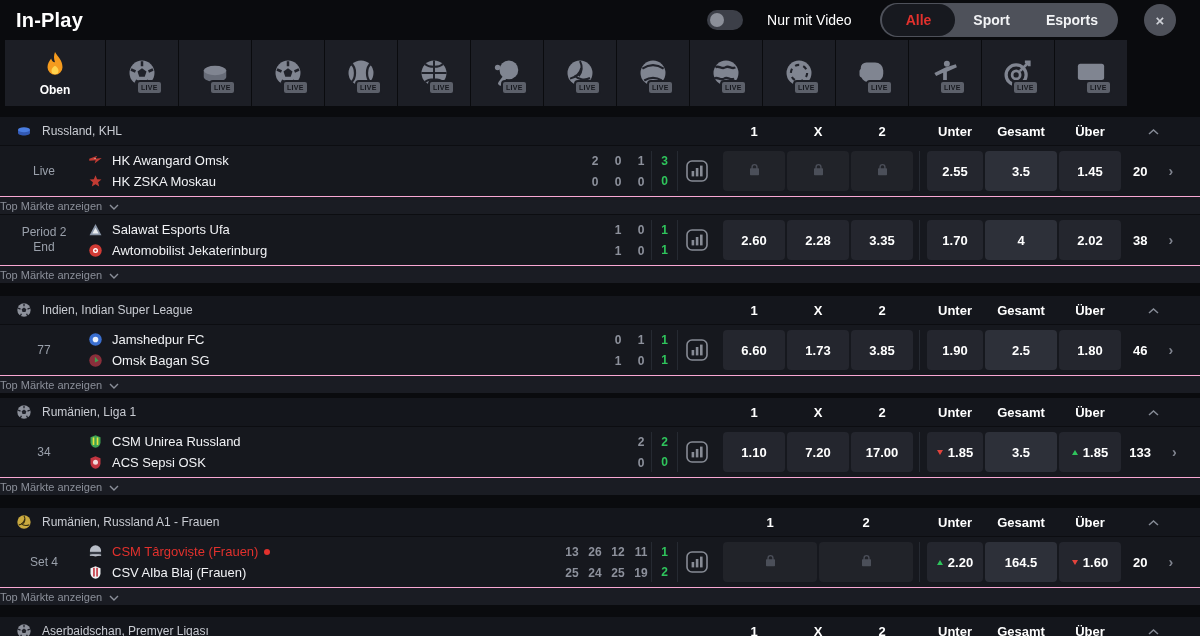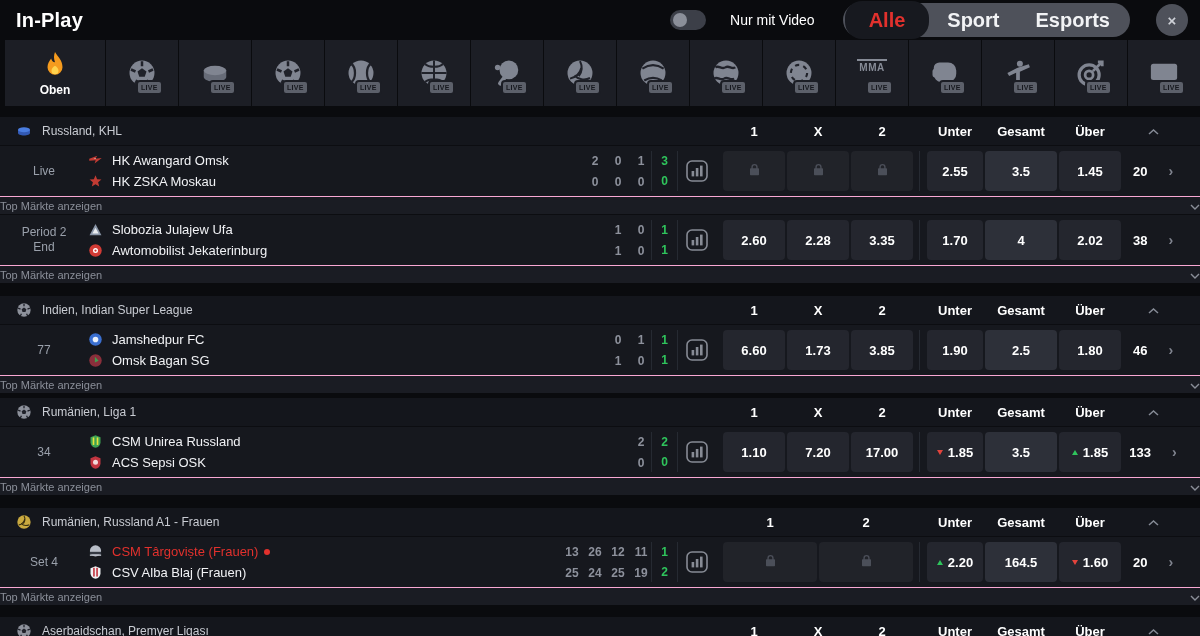--- a/index.html
+++ b/index.html
@@ -1,27 +1,27 @@
 <!DOCTYPE html>
 <html><head>
 <meta charset="utf-8">
 <style>
   html,body{margin:0;padding:0}
   body{width:1200px;height:636px;overflow:hidden;background:#0a0b0e;
        font-family:"Liberation Sans",sans-serif;color:#e9ebef;position:relative}
 
   
-  .topbar{height:40px;display:flex;align-items:center;padding:0 12px 0 16px}
+  .topbar{height:40px;display:flex;align-items:center;padding:0 24px 0 16px}
   .title{font-size:20px;font-weight:bold;letter-spacing:.2px;color:#fff}
   .top-right{margin-left:auto;display:flex;align-items:center;gap:24px}
   .toggle{width:36px;height:20px;border-radius:10px;background:#3c3f48;position:relative;cursor:pointer}
   .toggle .knob{position:absolute;left:3px;top:3px;width:14px;height:14px;border-radius:50%;background:#8b8f99}
   .toggle-label{font-size:14px;color:#fff}
   .tabs{background:#4e515a;border-radius:18px;height:34px;display:flex;align-items:center;padding:0 2px;margin-left:4px}
-  .tab{font-size:20px;font-weight:bold;color:#f2f3f5;padding:8px 18px;border-radius:17px;cursor:pointer;line-height:1}
+  .tab{font-size:14px;font-weight:bold;color:#f2f3f5;padding:8px 18px;border-radius:17px;cursor:pointer;line-height:1}
   .tab.active{background:#17191f;color:#e2312d;padding:9px 24px}
   .close-btn{width:32px;height:32px;border-radius:50%;background:#4e515a;border:none;color:#cdd0d6;
              font-size:15px;font-weight:bold;display:flex;align-items:center;justify-content:center;cursor:pointer;margin-left:2px}
 
   
   .sports-nav{height:66px;display:flex;gap:1px;padding-left:5px;margin-top:0}
   .nav-cell{width:72px;background:#1c1e25;display:flex;flex-direction:column;align-items:center;justify-content:center;
             position:relative;cursor:pointer;flex:0 0 auto}
   .nav-cell.oben{width:100px}
   .nav-cell svg{display:block}
@@ -71,21 +71,21 @@
   .oc.total{background:#2d3039}
   .oc.locked{background:#212329}
   .market{width:60px;height:40px;display:flex;align-items:center;justify-content:center;gap:21px;cursor:pointer}
   .mc-num{font-size:13px;font-weight:bold;color:#fff}
   .mc-ch{color:#80848f;font-size:14px;font-weight:bold}
   .arrow-up{width:0;height:0;border-left:3.5px solid transparent;border-right:3.5px solid transparent;
             border-bottom:5px solid #2fc45c;margin-right:5px}
   .arrow-down{width:0;height:0;border-left:3.5px solid transparent;border-right:3.5px solid transparent;
               border-top:5px solid #e2433c;margin-right:5px}
 
-  .expander{height:17px;background:#1a1c23;display:flex;align-items:center;justify-content:space-between;gap:7px;
+  .expander{height:17px;background:#1a1c23;display:flex;align-items:center;justify-content:flex-start;gap:7px;
             font-size:11px;color:#8b8f99;cursor:pointer;margin-top:1px}
 </style>
 </head>
 <body>
 
 <div class="app">
   <header class="topbar">
     <h1 class="title" style="margin:0">In-Play</h1>
     <div class="top-right">
       <div class="toggle">
@@ -197,24 +197,20 @@
         </span>
         <span class="live-badge">LIVE</span>
       </div>
       <div class="nav-cell">
         <span>
           <svg viewBox="0 0 24 24" width="30" height="30">
             <circle cx="12" cy="12" r="10" fill="#808591"></circle>
             <circle cx="12" cy="12" r="6.5" fill="none" stroke="#20222a" stroke-width="1.7" stroke-dasharray="3.4 3.4"></circle>
           </svg>
         </span>
-        <span class="live-badge">LIVE</span>
-      </div>
-      <div class="nav-cell">
-        <span class="mma-text">MMA</span>
         <span class="live-badge">LIVE</span>
       </div>
       <div class="nav-cell">
         <span>
           <svg viewBox="0 0 24 24" width="30" height="30">
             <path fill="#808591" d="M7.5 3.5h7A6.5 6.5 0 0 1 21 10v2.5a7 7 0 0 1-6 6.9V22H8.5v-2.7A6.5 6.5 0 0 1 3 12.9V8a4.5 4.5 0 0 1 4.5-4.5z"></path>
             <rect x="2" y="8.5" width="4.4" height="7" rx="2.2" fill="#808591"></rect>
           </svg>
         </span>
         <span class="live-badge">LIVE</span>
@@ -363,21 +359,21 @@
             <span>End</span>
           </div>
           <div class="teams">
             <div class="team-line">
               <span class="team-logo">
                 <svg viewBox="0 0 24 24" width="15" height="15">
                   <path fill="#8a96a8" d="M12 3l9.5 18h-19z"></path>
                   <path fill="#e8ebef" d="M12 9l5 9.5H7z"></path>
                 </svg>
               </span>
-              <span class="team-name">Slobozia Julajew Ufa</span>
+              <span class="team-name">Salawat Esports Ufa</span>
             </div>
             <div class="team-line">
               <span class="team-logo">
                 <svg viewBox="0 0 24 24" width="15" height="15">
                   <circle cx="12" cy="12" r="10" fill="#d23b35"></circle>
                   <circle cx="12" cy="12" r="4" fill="#fff"></circle>
                   <circle cx="12" cy="12" r="1.8" fill="#d23b35"></circle>
                 </svg>
               </span>
               <span class="team-name">Awtomobilist Jekaterinburg</span>

